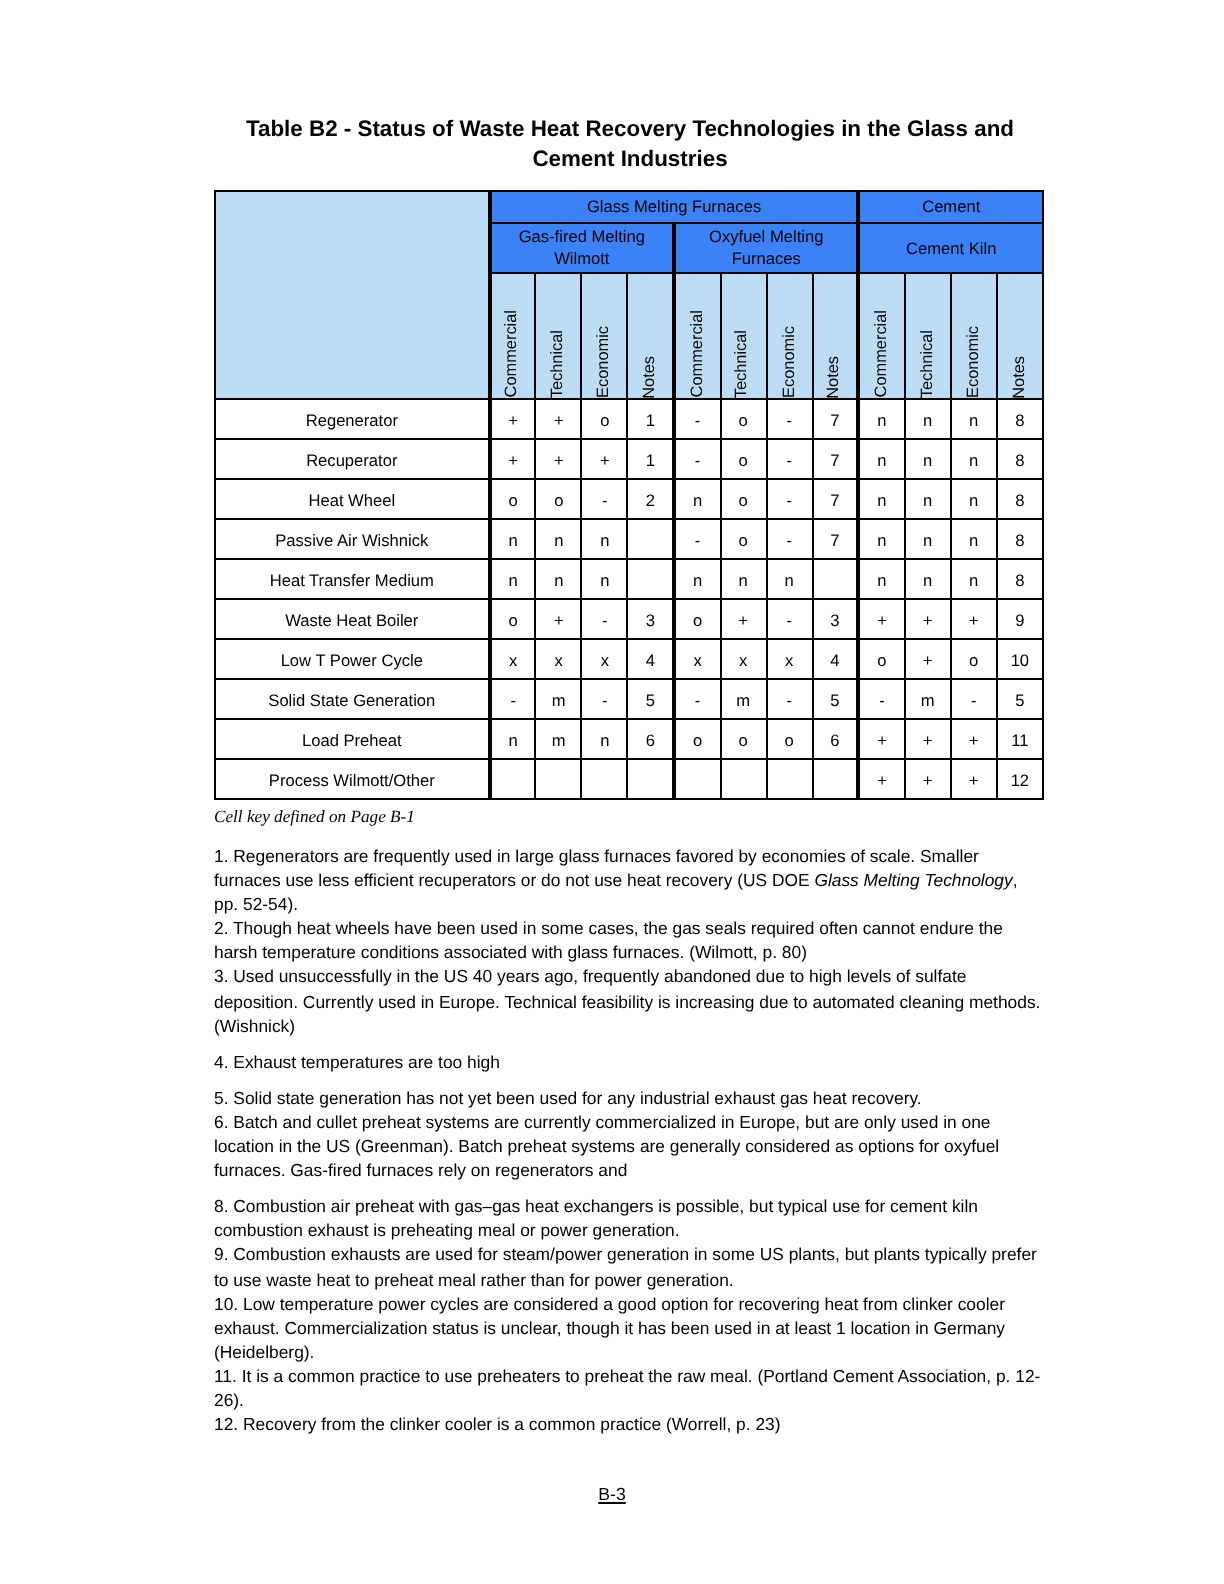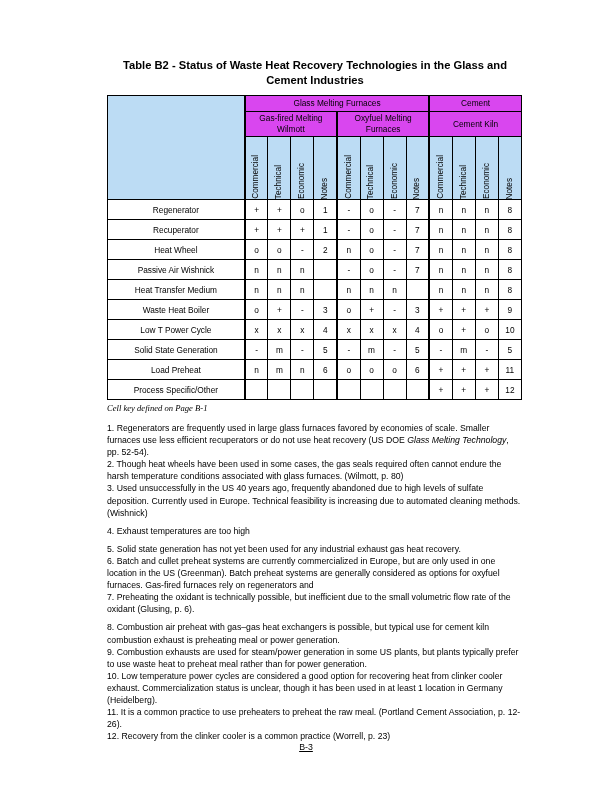--- a/index.html
+++ b/index.html
@@ -50,21 +50,21 @@
   table.wh td, table.wh th {
     border: 1px solid #000000;
     padding: 0;
     font-weight: normal;
     font-size: 8.3px;
     text-align: center;
     vertical-align: middle;
   }
 
   .hdr {
-    background: #d946ef;
+    background: #3b82f6;
     font-weight: bold;
     font-size: 9.2px;
     line-height: 11px;
   }
   .hdr-rot {
     background: #bcdcf4;
     font-weight: normal;
     font-size: 8.2px;
     height: 62px;
     position: relative;
@@ -371,21 +371,21 @@
             <td class="cell grp-l">o</td>
             <td class="cell">o</td>
             <td class="cell">o</td>
             <td class="cell">6</td>
             <td class="cell grp-l">+</td>
             <td class="cell">+</td>
             <td class="cell">+</td>
             <td class="cell">11</td>
           </tr>
           <tr>
-            <td class="rowlabel">Process Specific/Other</td>
+            <td class="rowlabel">Process Wilmott/Other</td>
             <td class="cell grp-l"></td>
             <td class="cell"></td>
             <td class="cell"></td>
             <td class="cell"></td>
             <td class="cell grp-l"></td>
             <td class="cell"></td>
             <td class="cell"></td>
             <td class="cell"></td>
             <td class="cell grp-l">+</td>
             <td class="cell">+</td>
@@ -397,21 +397,20 @@
 
     <div class="cellkey">Cell key defined on Page B-1</div>
 
     <div class="notes">
       <p><span>1. Regenerators are frequently used in large glass furnaces favored by economies of scale. Smaller furnaces use less efficient recuperators or do not use heat recovery (US DOE </span><i>Glass Melting Technology</i><span>, pp. 52-54).</span></p>
       <p>2. Though heat wheels have been used in some cases, the gas seals required often cannot endure the harsh temperature conditions associated with glass furnaces. (Wilmott, p. 80)</p>
       <p>3. Used unsuccessfully in the US 40 years ago, frequently abandoned due to high levels of sulfate deposition. Currently used in Europe.  Technical feasibility is increasing due to automated cleaning methods.  (Wishnick)</p>
       <p class="gap">4. Exhaust temperatures are too high</p>
       <p class="gap">5. Solid state generation has not yet been used for any industrial exhaust gas heat recovery.</p>
       <p>6. Batch and cullet preheat systems are currently commercialized in Europe, but are only used in one location in the US (Greenman).   Batch preheat systems are generally considered as options for oxyfuel furnaces.  Gas-fired furnaces rely on regenerators and</p>
-      <p>7. Preheating the oxidant is technically possible, but inefficient due to the small volumetric flow rate of the oxidant (Glusing, p. 6).</p>
       <p class="gap">8. Combustion air preheat with gas–gas heat exchangers is possible, but typical use for cement kiln combustion exhaust is preheating meal or power generation.</p>
       <p>9. Combustion exhausts are used for steam/power generation in some US plants, but plants typically prefer to use waste heat to preheat meal rather than for power generation.</p>
       <p>10. Low temperature power cycles are considered a good option for recovering heat from clinker cooler exhaust.  Commercialization status is unclear, though it has been used in at least 1 location in Germany (Heidelberg).</p>
       <p>11. It is a common practice to use preheaters to preheat the raw meal. (Portland Cement Association, p. 12-26).</p>
       <p>12. Recovery from the clinker cooler is a common practice (Worrell, p. 23)</p>
     </div>
 
   </div>
 
   <div class="pagenum">B-3</div>

